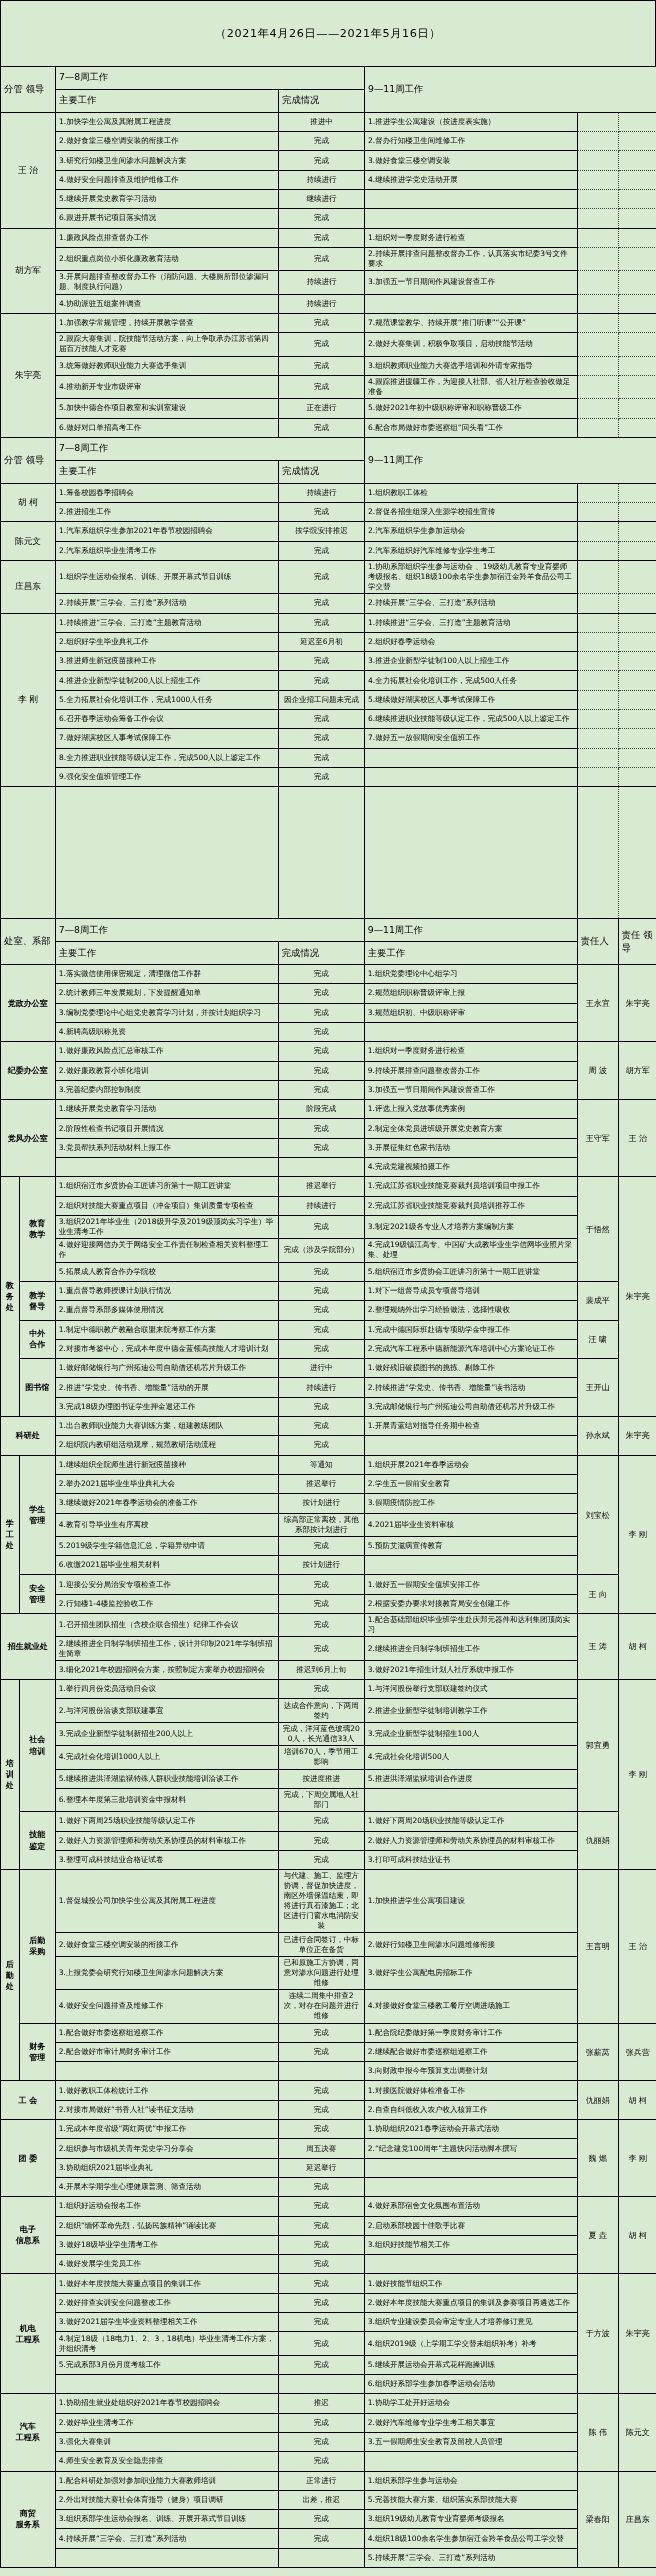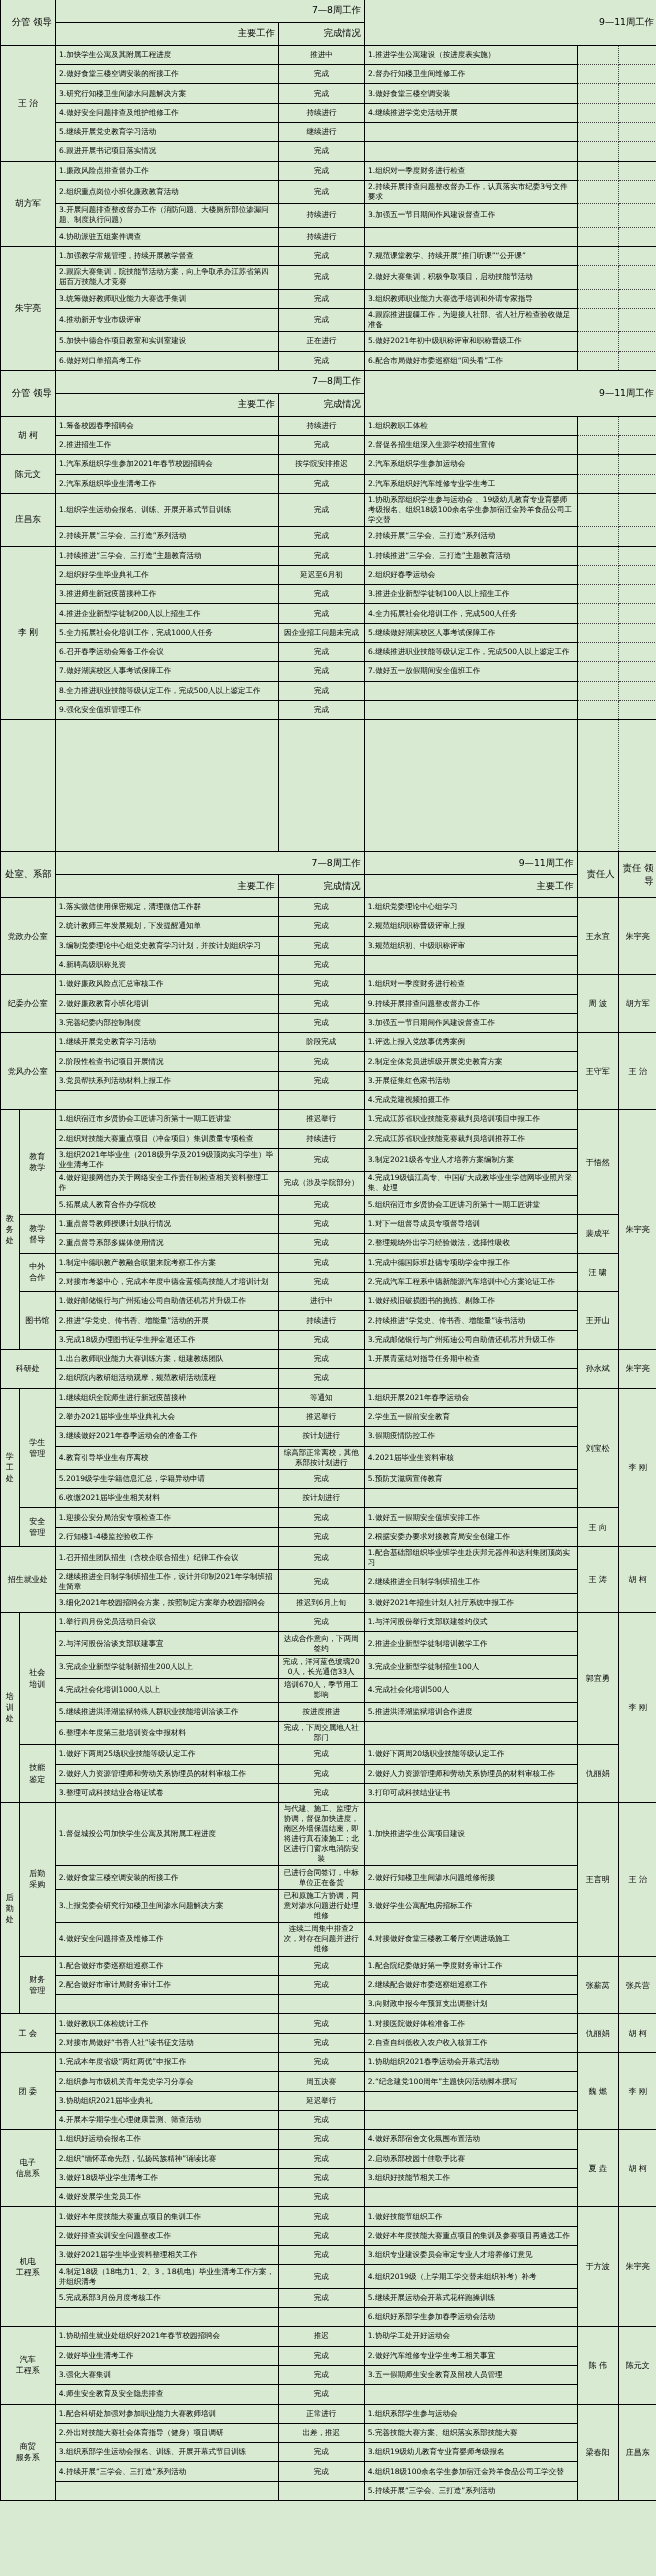--- a/index.html
+++ b/index.html
@@ -4,37 +4,38 @@
 <style>
   html,body { margin:0; padding:0; background:#d9ead3; }
   body { font-family:"DejaVu Sans", sans-serif; color:#000; }
   .sheet { width:656px; background:#d9ead3; }
   .title { border:1.2px solid #000; border-bottom:1.2px solid #000; height:65px;
            display:flex; align-items:center; justify-content:center;
            font-size:11.2px; letter-spacing:0.6px; }
   table { border-collapse:collapse; table-layout:fixed; width:656px; background:#d9ead3; margin-top:-1.2px; }
   td,th { border:0.6px solid #000; font-size:7.5px; font-weight:normal; padding:1.2px 3.1px;
           vertical-align:middle; word-break:break-all; }
-  th.hdr { font-size:9.3px; text-align:right; }
+  th.hdr { font-size:9.3px; text-align:left; }
   .outer { border:1.2px solid #000; }
   tr { height:19.3px; }
   tr.hrow { height:23px; }
   tr.thick > td, tr.thick > th { border-top:1.2px solid #000; }
   td.work { text-align:left; }
   td.status { text-align:center; }
   td.name { text-align:center; font-size:8.7px; white-space:pre-line; line-height:1.5; }
-  td.sub { text-align:center; font-size:8px; white-space:pre-line; line-height:1.4; }
+  td.sub { text-align:center; font-size:8px; white-space:pre-line; line-height:1.4;font-weight:bold; }
   td.person { text-align:center; font-size:8px; }
   td.ghost { border:0.6px dotted #444; }
   tr.tallrow { height:132px; }
 </style>
 </head>
 <body>
 
 <div class="sheet">
+  <div class="title">（2021年4月26日——2021年5月16日）</div>
 
   <table class="outer">
     <colgroup>
         <col style="width:55px">
         <col style="width:223px">
         <col style="width:86px">
         <col style="width:213px">
         <col style="width:41px">
         <col style="width:39px">
       </colgroup>

